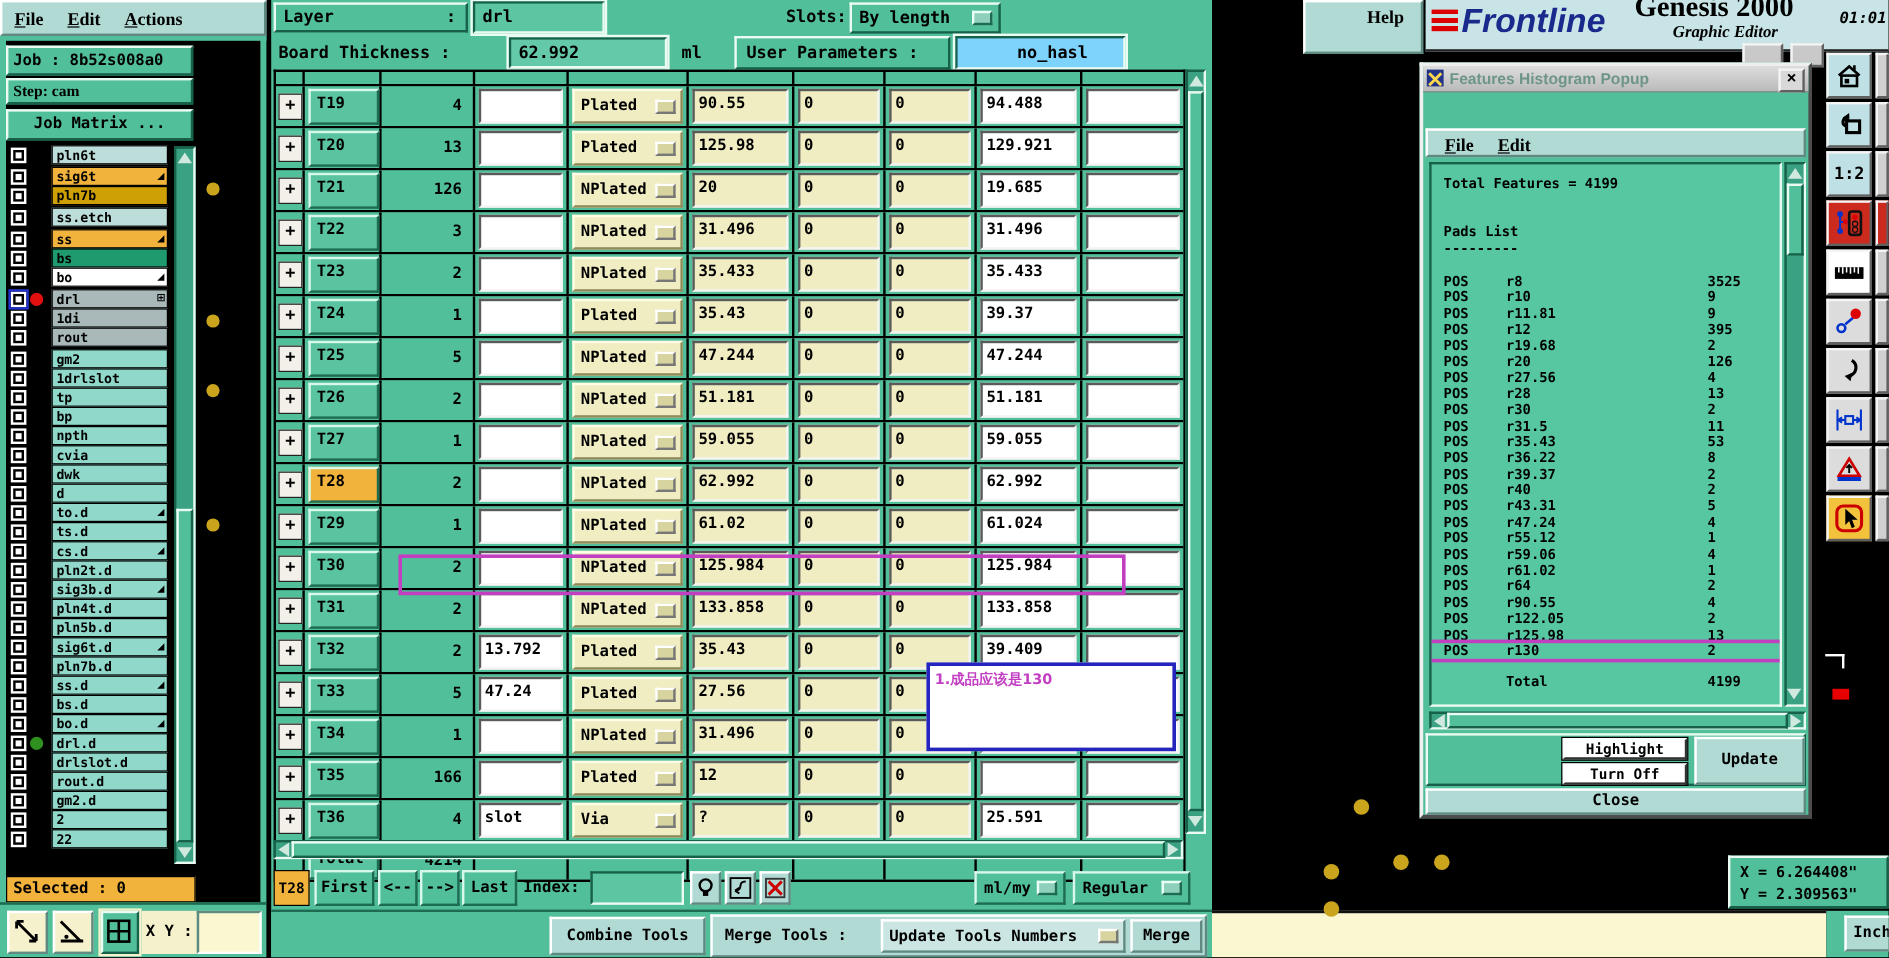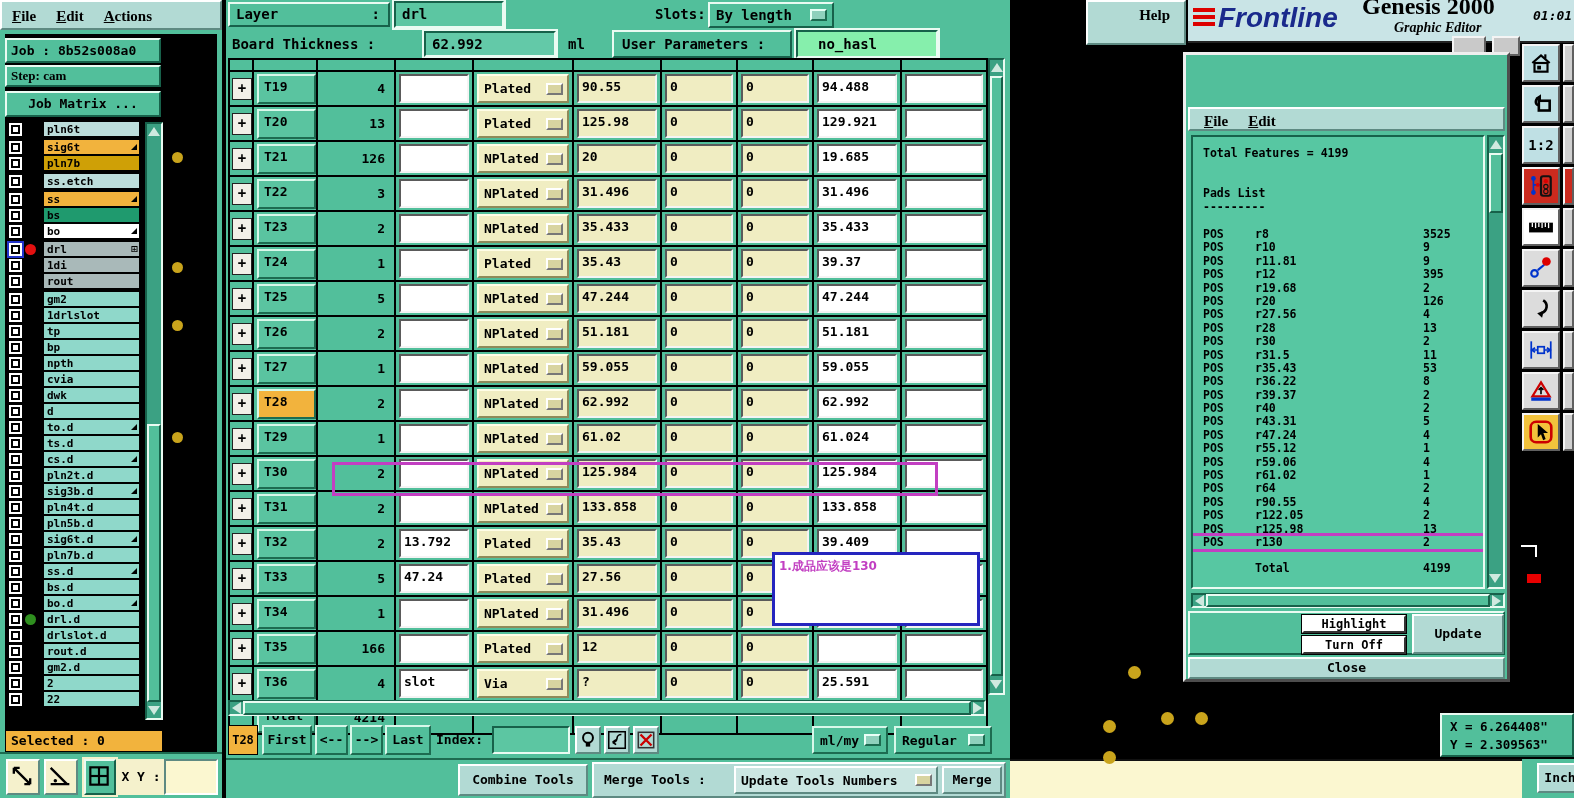--- a/index.html
+++ b/index.html
@@ -423,21 +423,21 @@
     <span class="abs" style="left:429px;top:6px;font-size:14px;">Slots:</span>
     <div class="abs teal bo" style="left:482px;top:2px;width:126px;height:26px;display:flex;align-items:center;font-size:14px;">
       <span style="padding-left:6px;white-space:nowrap;">By length</span>
       <span class="ddt"></span>
     </div>
 
     <span class="abs" style="left:6px;top:36px;font-size:14px;">Board Thickness :</span>
     <div class="abs bi" style="left:198px;top:31px;width:132px;height:26px;background:#63C9A8;outline:2px solid #EAFBF2;font-size:14px;line-height:22px;padding-left:6px;">62.992</div>
     <span class="abs" style="left:342px;top:36px;font-size:14px;">ml</span>
     <div class="abs teal bo" style="left:386px;top:30px;width:180px;height:28px;font-size:14px;line-height:24px;padding-left:8px;">User Parameters :</div>
-    <div class="abs bi" style="left:570px;top:30px;width:142px;height:28px;background:#86efac;outline:2px solid #EAFBF2;font-size:14px;line-height:24px;padding-left:20px;">no_hasl</div>
+    <div class="abs bi" style="left:570px;top:30px;width:142px;height:28px;background:#7dd3fc;outline:2px solid #EAFBF2;font-size:14px;line-height:24px;padding-left:20px;text-align:center;">no_hasl</div>
 
     <div class="abs" id="ttable" style="left:2px;top:58px;width:760px;border:2px solid #000;border-bottom:none;background:#52BF9B;">
         <div class="trow" style="height: 10px; overflow: hidden;">
           <div class="tcell c0"></div>
           <div class="tcell c1"></div>
           <div class="tcell c2"></div>
           <div class="tcell c3"></div>
           <div class="tcell c4"></div>
           <div class="tcell c5"></div>
           <div class="tcell c6"></div>
@@ -1114,20 +1114,29 @@
 
   <div class="abs" style="left:332px;top:462px;width:606px;height:34px;border:3px solid #C23FC2;z-index:6;"></div>
   <div class="abs" style="left:772px;top:552px;width:208px;height:74px;background:#fff;border:3px solid #2525BE;z-index:7;">
     <span style="color:#C23FC2;font-size:12px;font-family:'DejaVu Sans',sans-serif;font-weight:bold;position:absolute;left:4px;top:3px;">1.成品应该是130</span>
   </div>
 
   <div class="abs go" style="left:1452px;top:36px;width:34px;height:20px;background:#C9C9C9;z-index:4;"></div>
   <div class="abs go" style="left:1492px;top:36px;width:28px;height:20px;background:#C9C9C9;z-index:4;"></div>
 
   <div class="abs" id="popup">
+    <div class="abs" style="left:0;top:0;width:321px;height:22px;background:linear-gradient(#DDD,#BABABA);border-bottom:1px solid #888;">
+      <span style="position:absolute;left:3px;top:3px;width:14px;height:14px;background:#223388;">
+        <svg width="14" height="14" viewBox="0 0 14 14">
+            <path d="M2 2 L12 12 M12 2 L2 12" stroke="#FFD94C" stroke-width="2.4" fill="none"></path>
+          </svg>
+      </span>
+      <span style="position:absolute;left:22px;top:3px;font-size:13px;color:#6E958A;font-family:'Liberation Sans',sans-serif;font-weight:bold;">Features Histogram Popup</span>
+      <span class="go" style="position:absolute;right:3px;top:2px;width:18px;height:16px;background:#D9D9D9;text-align:center;line-height:13px;font-size:14px;">×</span>
+    </div>
     <div class="abs lt lo" id="popupmenu" style="left:2px;top:52px;width:317px;height:24px;padding:2px 0 0 4px;"><span class="menu-item"><u>F</u>ile</span><span class="menu-item"><u>E</u>dit</span></div>
     <div class="abs bi" id="popupcontent" style="left:5px;top:80px;width:294px;height:454px;background:#57C7A2;overflow:hidden;">
       <div style="margin:9px 0 0 10px;font-size:11.5px;">Total Features = 4199</div>
       <div style="margin:26px 0 0 10px;font-size:11.5px;">Pads List</div>
       <div style="margin:0 0 0 10px;font-size:11.5px;">---------</div>
       <div id="padrows" style="margin-top:14px;">
           <div class="prow">
             <span class="pt">POS</span>
             <span class="pn">r8</span>
             <span class="pc">3525</span>

